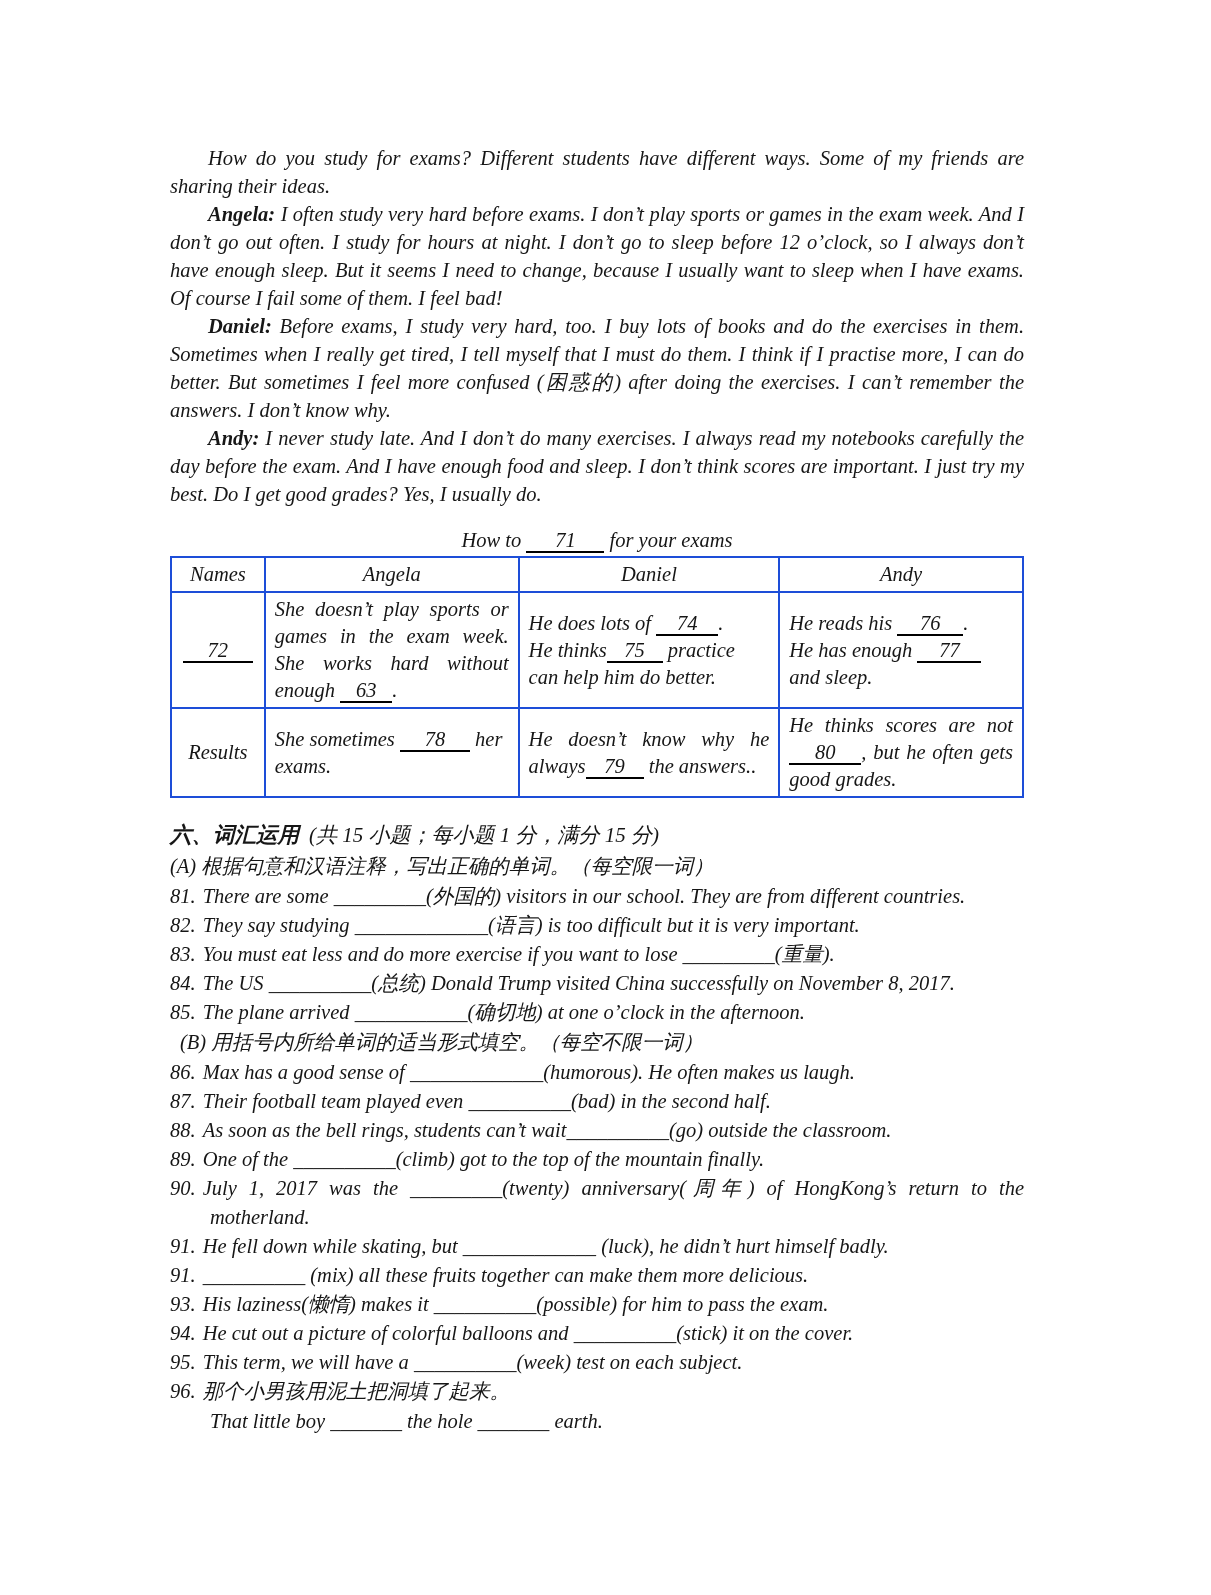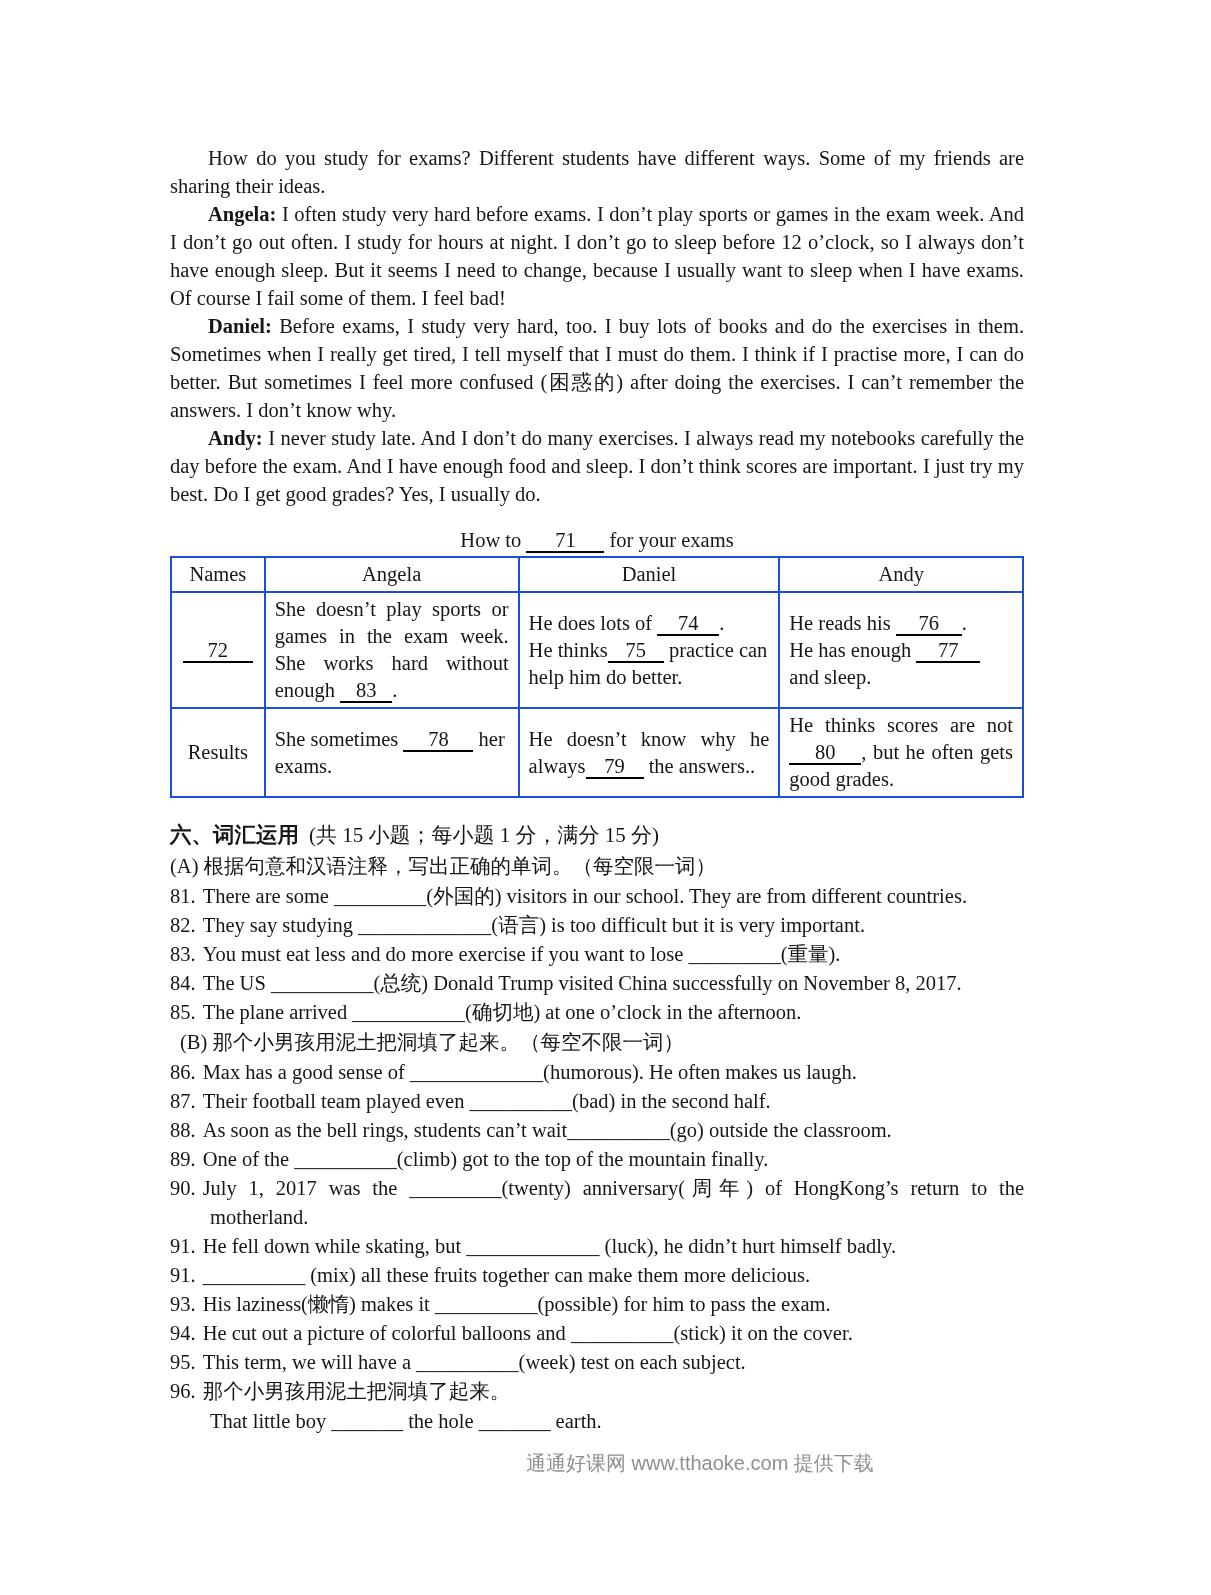--- a/index.html
+++ b/index.html
@@ -3,20 +3,21 @@
 <meta charset="utf-8">
 <style>
   html,body{margin:0;padding:0;background:#ffffff;}
   .page{
     position:relative;
     width:1211px;height:1595px;
     background:#ffffff;
     font-family:"Liberation Serif","DejaVu Serif",serif;
     color:#161616;
     overflow:hidden;
+    font-style:italic;
   }
   .content{
     position:absolute;left:170px;top:144px;width:854px;
     font-size:20.5px;
   }
   .para{margin:0;line-height:28px;text-align:justify;text-indent:38px;}
   .spk{font-weight:bold;}
   .tbl-caption{text-align:center;line-height:30px;margin-top:17px;}
   table.exam{border-collapse:collapse;width:100%;margin-top:1px;table-layout:fixed;}
   .exam th,.exam td{
@@ -74,21 +75,21 @@
         </colgroup>
       <tbody>
         <tr>
           <th>Names</th>
           <th>Angela</th>
           <th>Daniel</th>
           <th>Andy</th>
         </tr>
         <tr>
           <td class="c0"><span class="blank" style="min-width: 64px;">72</span></td>
-          <td class="just">She doesn’t play sports or games in the exam week. She works hard without enough <span class="blank" style="min-width: 46px;">83</span>.</td>
+          <td class="just">She doesn’t play sports or games in the exam week. She works hard without enough <span class="blank" style="min-width: 46px;">63</span>.</td>
           <td>He does lots of <span class="blank" style="min-width: 56px;">74</span>.<br>He thinks<span class="blank" style="min-width: 50px;">75</span> practice can help him do better.</td>
           <td>He reads his <span class="blank" style="min-width: 60px;">76</span>.<br>He has enough <span class="blank" style="min-width: 58px;">77</span> and sleep.</td>
         </tr>
         <tr>
           <td class="c0">Results</td>
           <td>She sometimes <span class="blank" style="min-width: 64px;">78</span> her exams.</td>
           <td class="just">He doesn’t know why he always<span class="blank" style="min-width: 52px;">79</span> the answers..</td>
           <td class="just">He thinks scores are not <span class="blank" style="min-width: 66px;">80</span>, but he often gets good grades.</td>
         </tr>
       </tbody>
@@ -97,32 +98,31 @@
     <div class="sec-heading"><b class="hei">六、词汇运用</b><span class="meta">(共 15 小题；每小题 1 分，满分 15 分)</span></div>
 
     <div class="sub">(A) 根据句意和汉语注释，写出正确的单词。（每空限一词）</div>
 
     <div class="item"><span class="num">81.</span><span>There are some _________(外国的) visitors in our school. They are from different countries.</span></div>
     <div class="item"><span class="num">82.</span><span>They say studying _____________(语言) is too difficult but it is very important.</span></div>
     <div class="item"><span class="num">83.</span><span>You must eat less and do more exercise if you want to lose _________(重量).</span></div>
     <div class="item"><span class="num">84.</span><span>The US __________(总统) Donald Trump visited China successfully on November 8, 2017.</span></div>
     <div class="item"><span class="num">85.</span><span>The plane arrived ___________(确切地) at one o’clock in the afternoon.</span></div>
 
-    <div class="sub sub-b">(B) 那个小男孩用泥土把洞填了起来。（每空不限一词）</div>
+    <div class="sub sub-b">(B) 用括号内所给单词的适当形式填空。（每空不限一词）</div>
 
     <div class="item"><span class="num">86.</span><span>Max has a good sense of _____________(humorous). He often makes us laugh.</span></div>
     <div class="item"><span class="num">87.</span><span>Their football team played even __________(bad) in the second half.</span></div>
     <div class="item"><span class="num">88.</span><span>As soon as the bell rings, students can’t wait__________(go) outside the classroom.</span></div>
     <div class="item"><span class="num">89.</span><span>One of the __________(climb) got to the top of the mountain finally.</span></div>
     <div class="item"><span class="num">90.</span><span>July 1, 2017 was the _________(twenty) anniversary(周年) of HongKong’s return to the motherland.</span></div>
     <div class="item"><span class="num">91.</span><span>He fell down while skating, but _____________ (luck), he didn’t hurt himself badly.</span></div>
     <div class="item"><span class="num">91.</span><span>__________ (mix) all these fruits together can make them more delicious.</span></div>
     <div class="item"><span class="num">93.</span><span>His laziness(懒惰) makes it __________(possible) for him to pass the exam.</span></div>
     <div class="item"><span class="num">94.</span><span>He cut out a picture of colorful balloons and __________(stick) it on the cover.</span></div>
     <div class="item"><span class="num">95.</span><span>This term, we will have a __________(week) test on each subject.</span></div>
 
 
     <div class="item"><span class="num">96.</span><span>那个小男孩用泥土把洞填了起来。</span></div>
     <div class="en96">That little boy _______ the hole _______ earth.</div>
 
-    <div class="footer">通通好课网  www.tthaoke.com  提供下载</div>
   </div>
 </div>
 
 </body></html>

